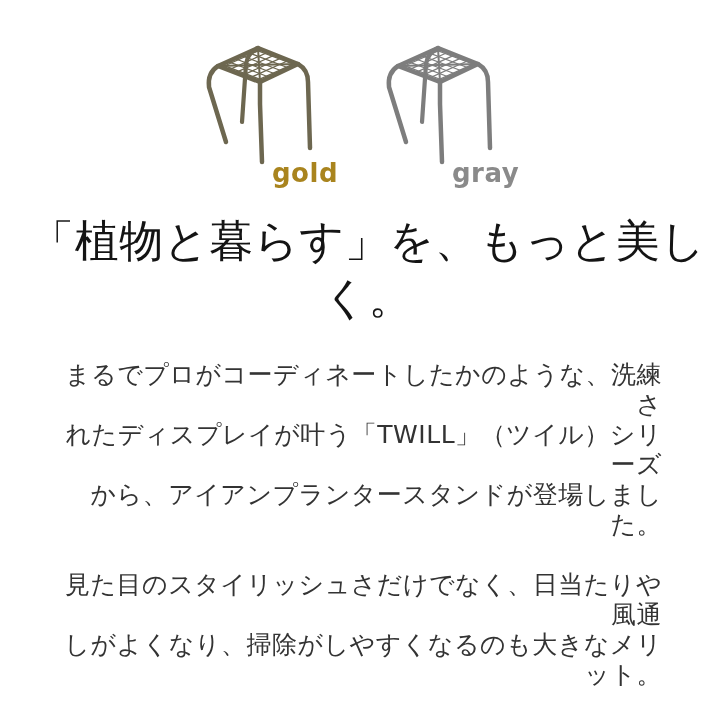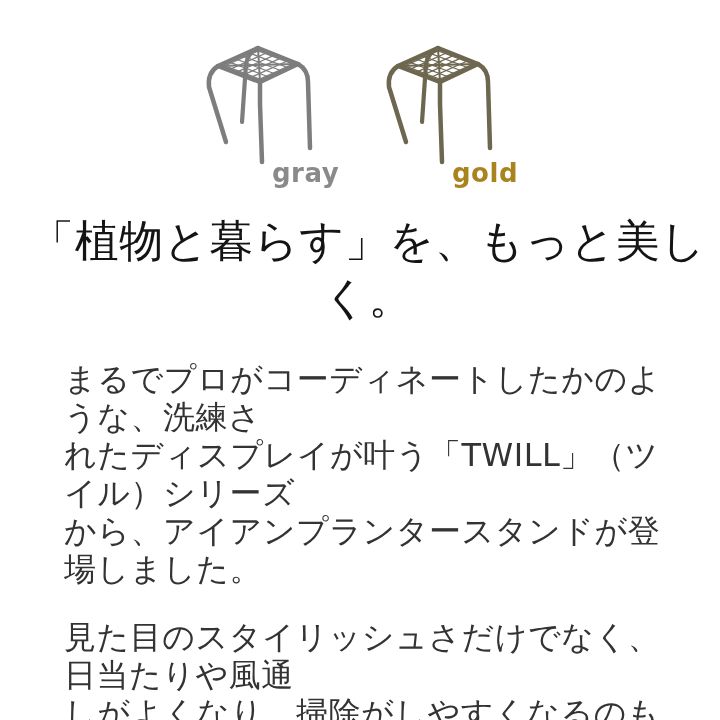--- a/index.html
+++ b/index.html
@@ -42,25 +42,26 @@
     font-size:44px;
     line-height:1.3;
     color:#141414;
     letter-spacing:0.5px;
   }
   .body-copy{
     margin:34px 58px 0 64px;
   }
   .body-copy p{
     margin:0 0 30px 0;
-    font-size:32px;
-    line-height:38px;
+    font-size:25px;
+    line-height:30px;
     color:#333333;
     letter-spacing:0.5px;
     white-space:pre-line;
+    text-align:right;
   }
 </style>
 </head>
 <body>
 
 <svg width="0" height="0" style="position:absolute" aria-hidden="true">
   <defs>
     <clipPath id="seat-clip">
       <polygon points="30,36 70,18 110,34 72,52"></polygon>
     </clipPath>
@@ -88,31 +89,31 @@
 
       <path d="M70,18 C62,22 59,27 58,34 L54,92" stroke-width="4.2"></path>
       <path d="M30,36 C22,41 20,48 21,57 L38,112" stroke-width="4.5"></path>
       <path d="M110,34 C117,38 120,44 120,52 L122,118" stroke-width="4.5"></path>
       <path d="M72,52 C72,60 72,66 72,74 L74,132" stroke-width="4.5"></path>
     </g>
   </defs>
 </svg>
 
 <div class="variants-row">
+  <div class="variant" style="color: rgb(109, 103, 80);">
+    <svg class="stand-svg" viewBox="0 0 150 140">
+        <use href="#stand-shape"></use>
+      </svg>
+    <div class="variant-label" style="color: rgb(169, 132, 30);">gold</div>
+  </div>
   <div class="variant" style="color: rgb(125, 125, 125);">
     <svg class="stand-svg" viewBox="0 0 150 140">
         <use href="#stand-shape"></use>
       </svg>
     <div class="variant-label" style="color: rgb(138, 138, 138);">gray</div>
-  </div>
-  <div class="variant" style="color: rgb(109, 103, 80);">
-    <svg class="stand-svg" viewBox="0 0 150 140">
-        <use href="#stand-shape"></use>
-      </svg>
-    <div class="variant-label" style="color: rgb(169, 132, 30);">gold</div>
   </div>
 </div>
 
 <h1 class="heading">「植物と暮らす」を、もっと美しく。</h1>
 
 <div class="body-copy">
   <p>まるでプロがコーディネートしたかのような、洗練さ
 れたディスプレイが叶う「TWILL」（ツイル）シリーズ
 から、アイアンプランタースタンドが登場しました。</p>
   <p>見た目のスタイリッシュさだけでなく、日当たりや風通

